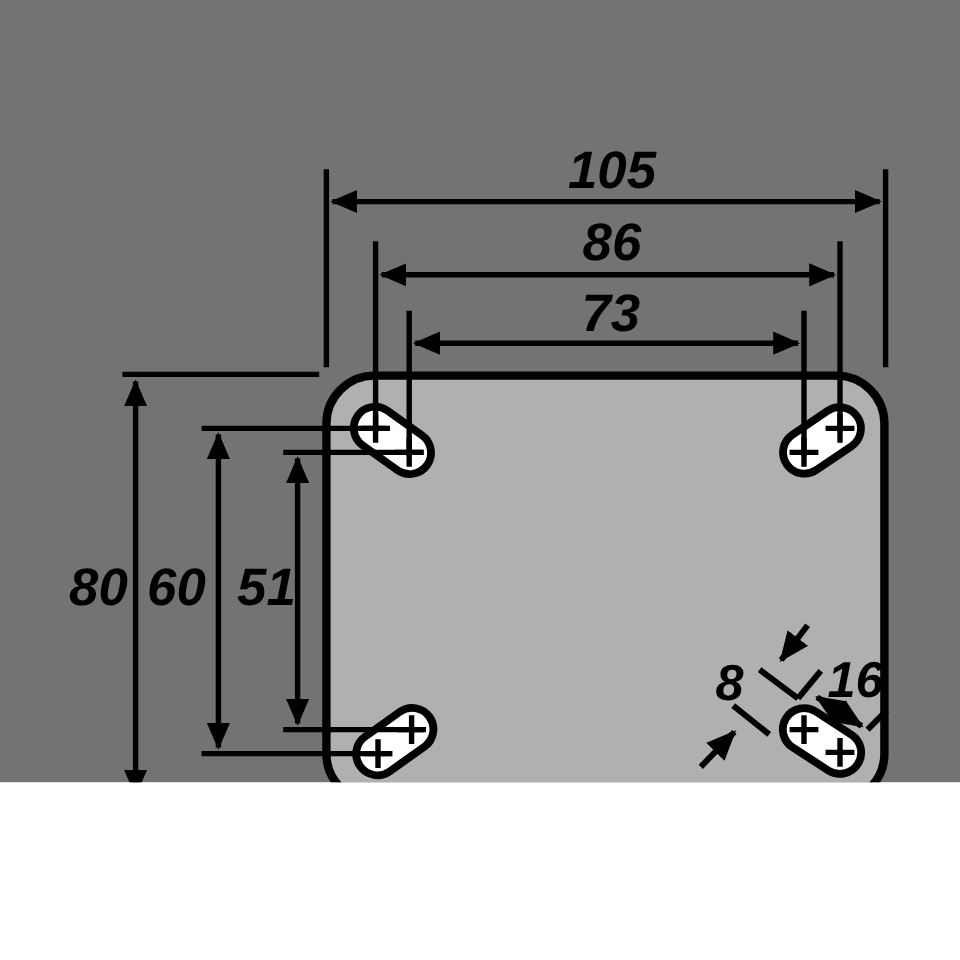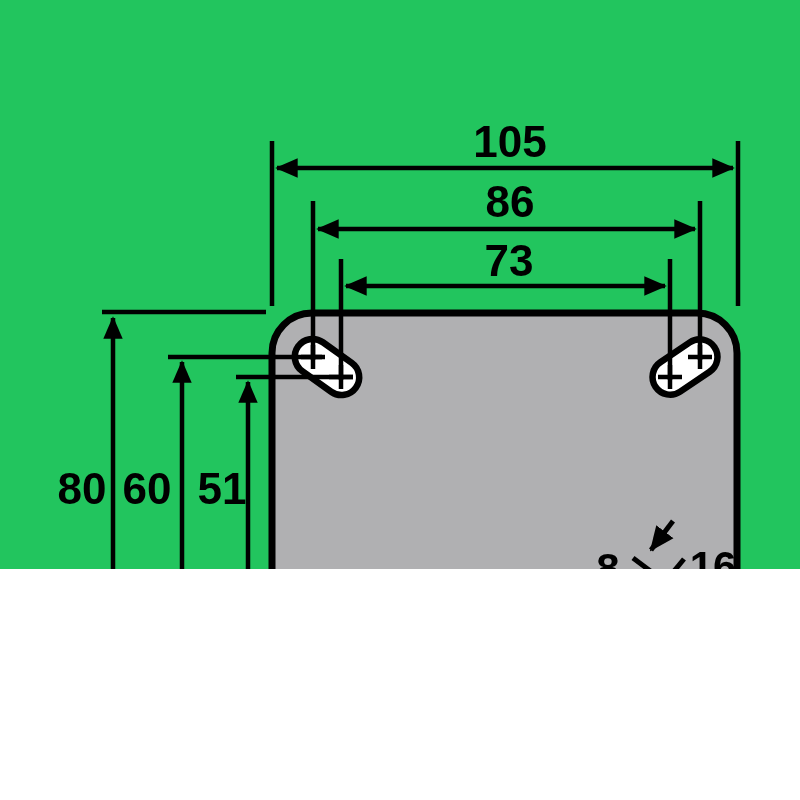--- a/index.html
+++ b/index.html
@@ -3,24 +3,25 @@
 <meta charset="utf-8">
 <style>
   html, body {
     margin: 0;
     padding: 0;
     background: #ffffff;
     font-family: "Liberation Sans", sans-serif;
   }
   .stage {
     width: 800px;
-    height: 569px;
+    height: 652px;
     position: relative;
-    background: #22c55e;
+    background: #737373;
     overflow: hidden;
+    font-style: italic;
   }
   svg { display: block; }
   .ext, .dim {
     stroke: #000000;
     stroke-width: 4.5;
     fill: none;
   }
   .anno {
     stroke: #000000;
     stroke-width: 5;

